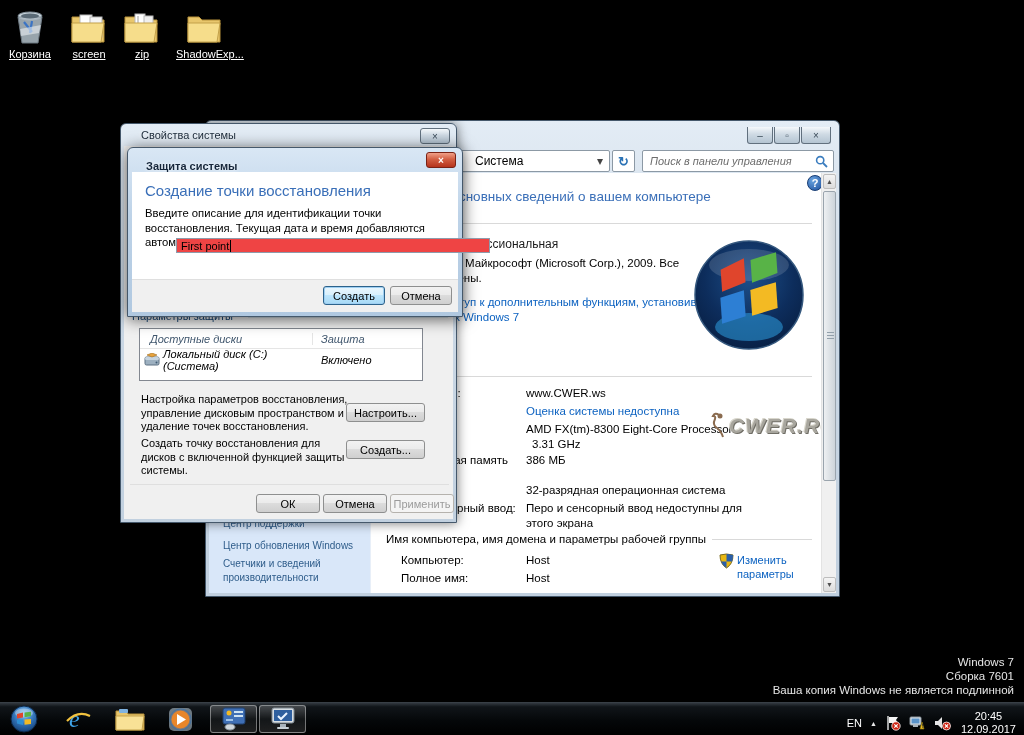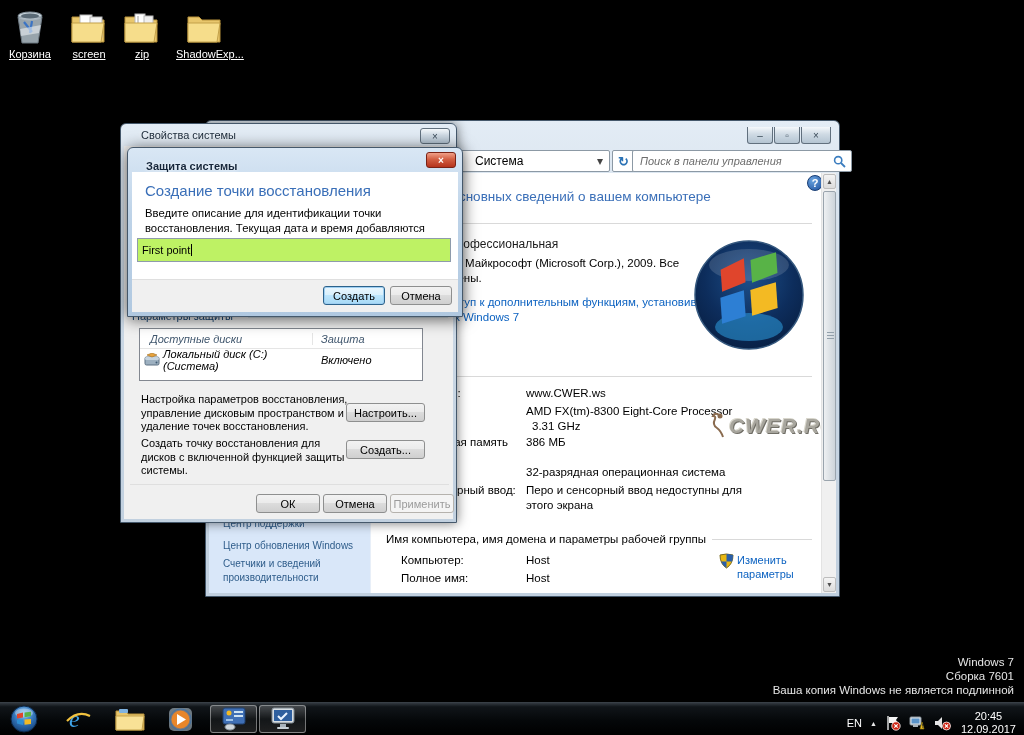--- a/index.html
+++ b/index.html
@@ -54,21 +54,21 @@
   .sysrow .lbl { width:140px; color:#000; line-height:15px; }
   .sysrow .val { width:315px; line-height:15px; }
   .scrollbar { position:absolute; right:0; top:0; bottom:0; width:15px; background:#f0f0f0; border-left:1px solid #e3e3e3; }
   .scr-arrow { position:absolute; left:1px; width:13px; height:15px; background:linear-gradient(#f4f4f4,#dcdcdc); border:1px solid #bdbdbd; border-radius:2px; color:#505050; font-size:7px; display:flex; align-items:center; justify-content:center; }
   .scr-thumb { position:absolute; left:1px; width:13px; background:linear-gradient(90deg,#eef0f2,#cdd4da); border:1px solid #9aa4ad; border-radius:2px; }
   .gripper { position:absolute; left:3px; width:7px; border-top:1px solid #93a0ab; }
 
   
   .dlg-content { position:absolute; left:4px; right:4px; top:24px; height:109px; background:#fff; }
   .dlg-footer { position:absolute; left:4px; right:4px; bottom:4px; height:33px; background:#f0f0f0; border-top:1px solid #dfdfdf; }
-  .fake-input { position:absolute; background:#bef264; border:1px solid #8e9bab; height:24px; display:flex; align-items:center; padding-left:4px; font-size:11px; }
+  .fake-input { position:absolute; background:#ef4444; border:1px solid #8e9bab; height:15px; display:flex; align-items:center; padding-left:4px; font-size:11px;margin-left:39px; }
   .caret { display:inline-block; width:1px; height:12px; background:#000; margin-left:1px; }
 
   
   .taskbar { position:absolute; left:0; right:0; bottom:0; height:33px;
              background:linear-gradient(rgba(110,125,140,.45),rgba(30,38,46,.55) 12%,rgba(5,8,10,.92) 55%,#000);
              border-top:1px solid rgba(160,180,200,.35); display:flex; align-items:center; }
   .tb-icon { width:40px; height:28px; display:flex; align-items:center; justify-content:center; }
   .tb-btn { width:47px; height:28px; margin:0 1px; border:1px solid rgba(255,255,255,.4); border-radius:3px;
             background:linear-gradient(rgba(255,255,255,.22),rgba(255,255,255,.06) 50%,rgba(255,255,255,.12));
             display:flex; align-items:center; justify-content:center; }
@@ -142,21 +142,21 @@
       </div>
   </div>
 
   <div class="addr-box" style="left:10px;top:29px;width:394px;">
     <span class="crumb" style="left:258px;">Система</span>
     <span class="crumb" style="right:6px;color:#444;">▾</span>
   </div>
   <div class="addr-box" style="left:406px;top:29px;width:23px;display:flex;align-items:center;justify-content:center;color:#2a72b5;font-weight:bold;font-size:13px;">
     <span>↻</span>
   </div>
-  <div class="addr-box" style="left:426px;top:29px;width:220px;">
+  <div class="addr-box" style="left:436px;top:29px;width:192px;">
     <input class="search-input" placeholder="Поиск в панели управления" style="">
     <svg style="position:absolute;right:5px;top:4px;" width="13" height="13" viewBox="0 0 13 13">
       <circle cx="5.2" cy="5.2" r="3.6" fill="none" stroke="#3b7dbf" stroke-width="1.6"></circle>
       <line x1="8" y1="8" x2="12" y2="12" stroke="#3b7dbf" stroke-width="1.8"></line>
     </svg>
   </div>
 
   <div class="cp-client">
     <div class="sidebar">
       <div class="side-item" style="top:344px;">Центр поддержки</div>
@@ -190,20 +190,24 @@
       </svg>
     </div>
 
     <div class="sepline" style="left:177px;top:203px;width:426px;"></div>
 
     <div class="abs" style="left:177px;top:213px;">
       <div class="sysrow" style="min-height:18px;">
         <div class="lbl">Изготовитель:</div>
         <div class="val">www.CWER.ws</div>
       </div>
+      <div class="sysrow" style="min-height:18px;">
+        <div class="lbl"></div>
+        <div class="val link">Оценка системы недоступна</div>
+      </div>
       <div class="sysrow" style="min-height:31px;">
         <div class="lbl"></div>
         <div class="val"><span>AMD FX(tm)-8300 Eight-Core Processor</span><br><span style="padding-left:6px;">3.31 GHz</span></div>
       </div>
       <div class="sysrow" style="min-height:30px;">
         <div class="lbl">Установленная память (ОЗУ):</div>
         <div class="val">386 МБ</div>
       </div>
       <div class="sysrow" style="min-height:18px;">
         <div class="lbl">Тип системы:</div>

